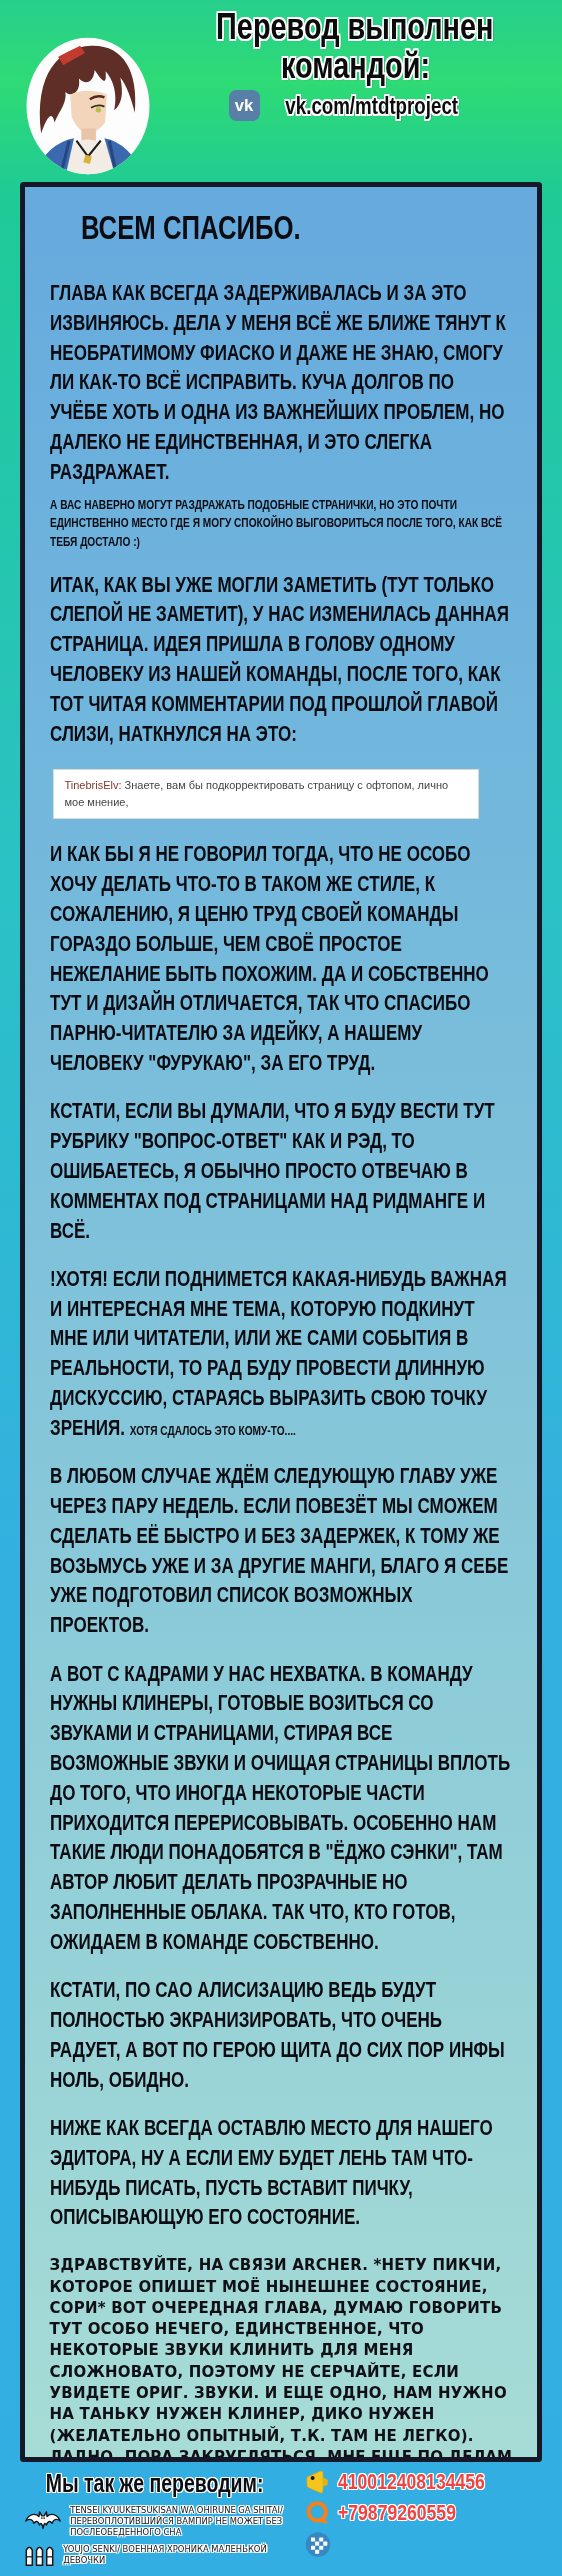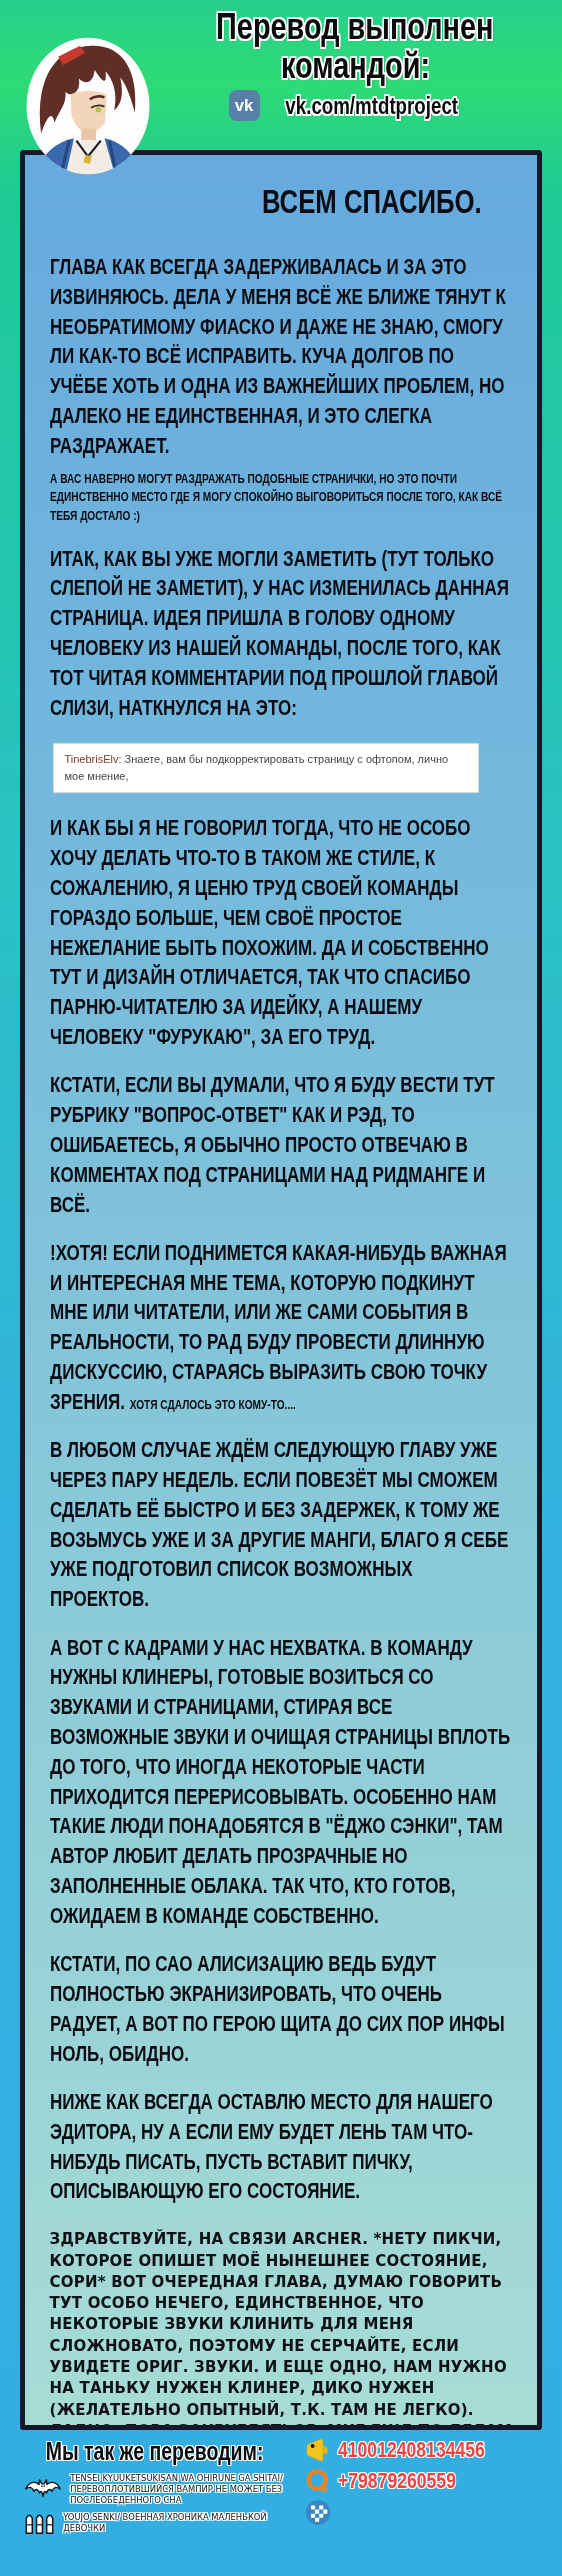--- a/index.html
+++ b/index.html
@@ -12,34 +12,34 @@
   }
   .ow3 { text-shadow: 1.7px 0 0 #fff,-1.7px 0 0 #fff,0 1.7px 0 #fff,0 -1.7px 0 #fff,
          1.7px 1.7px 0 #fff,-1.7px 1.7px 0 #fff,1.7px -1.7px 0 #fff,-1.7px -1.7px 0 #fff,2.3px 2.3px 1.2px rgba(0,0,0,.25); }
   .ow2 { text-shadow: 1.2px 0 0 #fff,-1.2px 0 0 #fff,0 1.2px 0 #fff,0 -1.2px 0 #fff,
          1.2px 1.2px 0 #fff,-1.2px 1.2px 0 #fff,1.2px -1.2px 0 #fff,-1.2px -1.2px 0 #fff; }
   .sqc { display:inline-block; transform:scaleX(0.78); transform-origin:50% 50%; white-space:nowrap; }
   .sql { display:inline-block; transform:scaleX(0.8); transform-origin:0 50%; white-space:nowrap; }
   .cond { width:125%; transform:scaleX(0.8); transform-origin:0 0; }
 
   
-  .header { position:relative; height:150px; }
+  .header { position:relative; height:182px; }
   .avatar { position:absolute; left:24px; top:36px; width:128px; height:140px; }
   .header-text { position:absolute; left:153px; right:4.6px; top:8px; text-align:center; }
   .h-line { font-weight:bold; font-size:37px; line-height:1.05; color:#0c0c0c; }
   .vk-row { display:flex; align-items:center; justify-content:center; gap:1px; margin-top:4.6px; }
   .vk-badge { width:31px; height:31px; background:#587fa8; border-radius:7.5px; color:#fff;
               font-weight:bold; font-size:16.7px; display:flex; align-items:center; justify-content:center; }
   .vk-url { font-size:24px; font-weight:bold; color:#0c0c0c; }
 
   
   .panel { margin:0 19.6px; height:2280px; border:5.2px solid #151829; border-radius:3.5px;
            background: linear-gradient(180deg,#66aade 0%,#74b9dc 30%,#8ccbd8 65%,#a7dcd6 100%);
            padding:21px 25px 12.7px; display:flex; flex-direction:column; overflow:hidden; }
-  .panel-title { text-align:right; font-size:33px; font-weight:bold; color:#0c0c12; margin:7px 0 32px; }
+  .panel-title { text-align:left; font-size:33px; font-weight:bold; color:#0c0c12; margin:1px 0 32px; }
   .big  { font-size:21.3px; font-weight:bold; line-height:1.40; color:#0c0c12; margin:0 0 18.5px; }
   .note { font-size:12.7px; font-weight:bold; line-height:1.45; color:#0c0c12; margin:-10.4px 0 19.6px; }
   .inline-note { font-size:12.7px; }
   .comic { font-family:"DejaVu Sans", sans-serif; font-size:15px; font-weight:bold;
            line-height:1.42; letter-spacing:0.2px; color:#101016; margin:3.5px 0 19.6px; }
   .comment-box { background:#ffffff; border:0.6px solid #d9d9d9; width:92%; margin:1.2px 0 21px 3.5px;
                  padding:7px 10.4px; font-size:11px; line-height:1.55; color:#454545;
                  font-family:"Liberation Sans", sans-serif; }
   .comment-user { color:#7d3b2c; }
 

